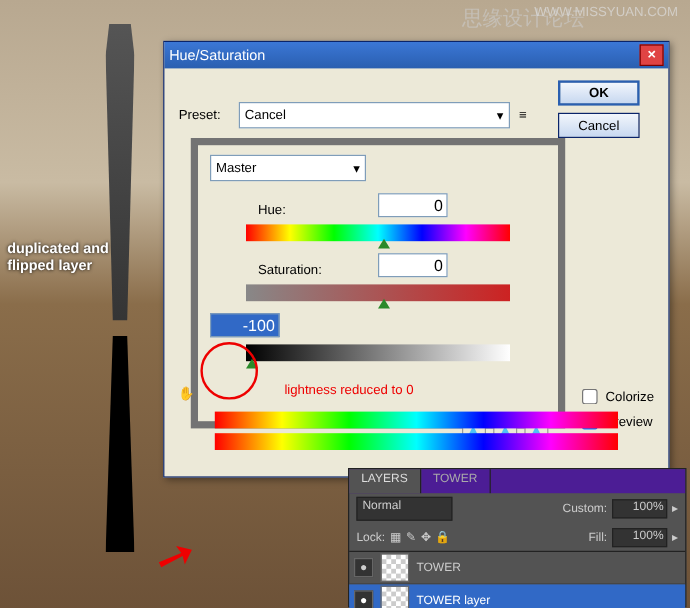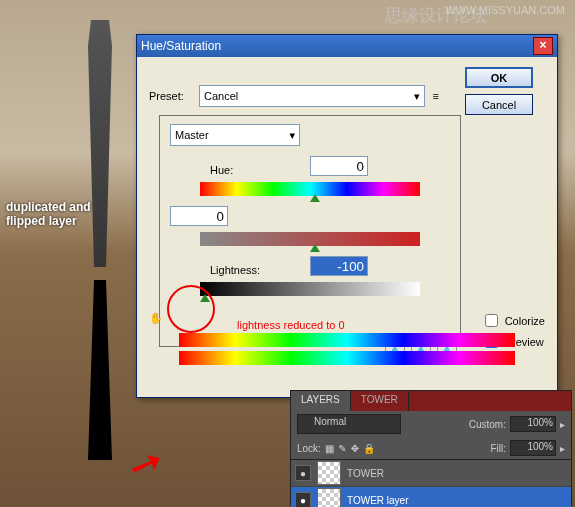--- a/index.html
+++ b/index.html
@@ -12,44 +12,44 @@
 .dialog{position:absolute;left:136px;top:34px;width:420px;height:362px;background:#ece9d8;border:1px solid #0a246a;box-shadow:2px 2px 6px rgba(0,0,0,.4)}
 .titlebar{height:22px;background:linear-gradient(#3b77d6,#2a5fb0);color:#fff;display:flex;align-items:center;padding:0 4px;font-size:12px}
 .titlebar .close{margin-left:auto;width:18px;height:16px;background:#e04343;border:1px solid #7a0000;color:#fff;text-align:center;line-height:14px;font-weight:bold;cursor:pointer}
 .dlgbody{padding:28px 12px;position:relative}
 .row{display:flex;align-items:center;margin-bottom:8px}
 .lbl{width:50px}
 .preset-sel{flex:1;height:20px;border:1px solid #7f9db9;background:#fff;padding:0 4px;display:flex;align-items:center}
 .btns{position:absolute;right:12px;top:10px;width:80px}
 .btn{display:block;width:68px;height:21px;border:1px solid #0a246a;background:linear-gradient(#f2f6fc,#c7d8f0);margin-bottom:6px;font-size:11px;cursor:pointer}
 .btn.ok{border:2px solid #2a5fb0;font-weight:bold}
-.group{border:1px solid #737373;padding:8px 10px 40px;margin-top:6px;width:280px;position:relative;margin-left:10px}
+.group{border:6px solid #737373;padding:8px 10px 40px;margin-top:6px;width:280px;position:relative;margin-left:10px}
 .master{width:120px;height:20px;border:1px solid #7f9db9;background:#fff;padding:0 4px;display:flex;align-items:center;margin-bottom:10px}
 .grow{display:flex;align-items:flex-end;margin:6px 0}
 .glbl{width:100px;text-align:left;margin-left:40px}
 .ginput{width:50px;height:18px;border:1px solid #7f9db9;text-align:right;padding:0 3px;background:#fff}
 .ginput.sel{background:#3169c6;color:#fff}
 .hueslider,.satslider,.lightslider{height:14px;margin:2px 30px 10px;position:relative}
 .hueslider{background:linear-gradient(to right,red,yellow,lime,cyan,blue,magenta,red)}
 .satslider{background:linear-gradient(to right,#888,#a55,#c22)}
 .lightslider{background:linear-gradient(to right,#000,#fff)}
 .thumb{position:absolute;bottom:-6px;width:0;height:0;border-left:5px solid transparent;border-right:5px solid transparent;border-bottom:8px solid #2a8a2a}
 .circle{position:absolute;left:30px;top:228px;width:44px;height:44px;border:2px solid #e00;border-radius:50%;pointer-events:none}
 .redtext{position:absolute;left:100px;top:262px;color:#e00;font-size:11px}
 .droppers{position:absolute;right:100px;bottom:14px;display:flex;gap:6px}
 .dropper{width:18px;height:18px;border:1px solid #999;background:#ece9d8;display:flex;align-items:center;justify-content:center}
 .checks{position:absolute;right:12px;bottom:22px;font-size:11px}
 .checks label{display:flex;align-items:center;gap:4px;margin:2px 0}
 .huebar2{height:14px;margin:0 30px 4px;background:linear-gradient(to right,red,yellow,lime,cyan,blue,magenta,red)}
 .layers{position:absolute;left:290px;top:390px;width:280px;height:114px;background:#535353;color:#ccc;font-size:10px;border:1px solid #222}
-.ltabs{display:flex;background:#7f1d1d;height:20px}
+.ltabs{display:flex;background:#4c1d95;height:20px}
 .ltab{padding:3px 10px;border-right:1px solid #222;color:#aaa}
 .ltab.active{background:#535353;color:#ddd}
 .lrow{display:flex;align-items:center;padding:3px 6px;gap:4px}
-.lselect{background:#333;border:1px solid #222;color:#ccc;padding:1px 16px;width:70px;height:16px}
+.lselect{background:#333;border:1px solid #222;color:#ccc;padding:1px 4px;width:70px;height:16px}
 .linput{background:#333;border:1px solid #222;color:#ccc;width:40px;height:14px;text-align:right;padding:0 2px}
 .llayers{border-top:1px solid #222}
 .layer{display:flex;align-items:center;height:26px;border-bottom:1px solid #444;padding:0 4px;gap:6px}
 .layer.sel{background:#3169c6;color:#fff}
 .eye{width:14px;height:14px;border:1px solid #666;background:#333;display:flex;align-items:center;justify-content:center}
 .thumbi{width:22px;height:22px;background:repeating-conic-gradient(#ccc 0 25%,#fff 0 50%) 0 0/8px 8px;border:1px solid #666}
 .arrow{position:absolute;left:130px;top:440px;color:#e00;font-size:40px;transform:rotate(20deg);pointer-events:none}
 </style>
 </head>
 <body>
@@ -87,27 +87,27 @@
         <span style="margin-left:auto">▾</span>
       </div>
       <div class="grow">
         <span class="glbl">Hue:</span>
         <input class="ginput" value="0" style="">
       </div>
       <div class="hueslider">
           <div class="thumb" style="left:50%"></div>
         </div>
       <div class="grow">
+        <span class="glbl">Saturation:</span>
         <input class="ginput" value="0" style="">
       </div>
       <div class="satslider">
           <div class="thumb" style="left:50%"></div>
         </div>
       <div class="grow">
-        <span class="glbl">Lightness:</span>
         <input class="ginput sel" value="-100" style="">
       </div>
       <div class="lightslider">
           <div class="thumb" style="left:0"></div>
         </div>
     </div>
     <div class="circle"></div>
     <div class="redtext">lightness reduced to 0</div>
     <div style="position:absolute;left:12px;bottom:50px">✋</div>
     <div class="droppers">

